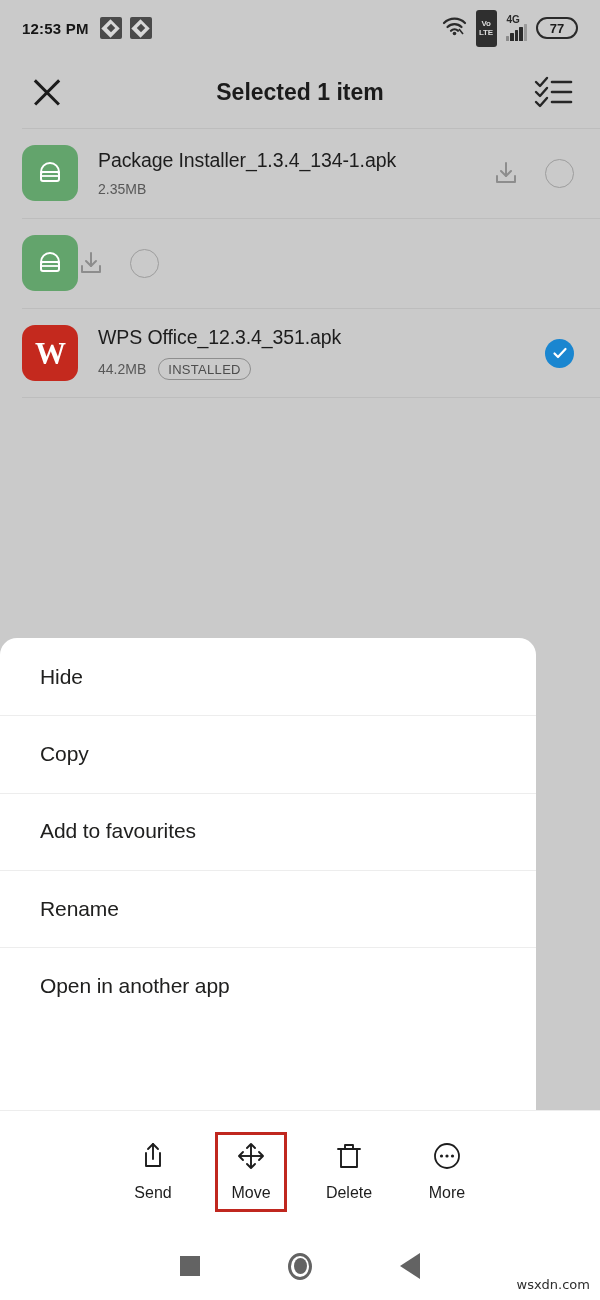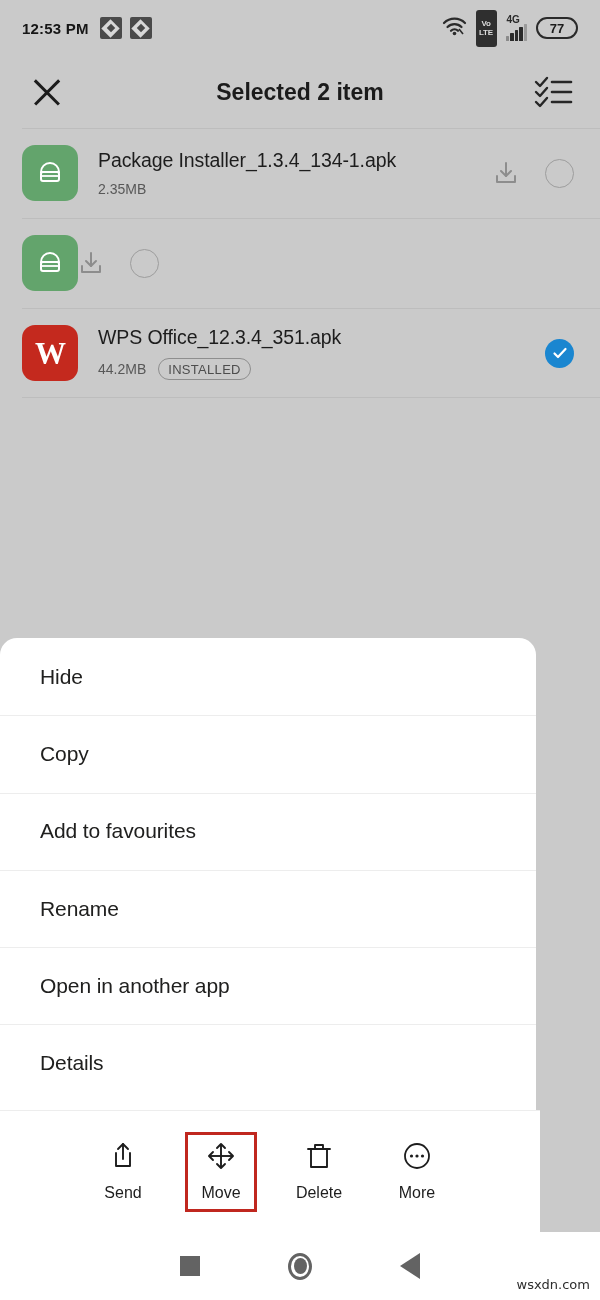--- a/index.html
+++ b/index.html
@@ -168,21 +168,21 @@
     letter-spacing: -.1px;
   }
   .sheet-item + .sheet-item::before {
     content: ""; position: absolute; top: 0; left: 0; right: 0;
     height: 1px; background: #ededed;
   }
 
   
   .actionbar {
     position: absolute; left: 0; top: 1110px;
-    width: 540px; height: 122px;
+    width: 600px; height: 122px;
     background: #fff;
     border-top: 1px solid #ededed;
     display: flex; align-items: center; justify-content: center;
     gap: 26px;
   }
   .action {
     width: 72px; height: 80px;
     display: flex; flex-direction: column;
     align-items: center; justify-content: center;
     gap: 9px; cursor: pointer;
@@ -261,21 +261,21 @@
         <span class="bar b4"></span>
         <span class="bar b5"></span>
       </span>
 
       <span class="battery">77</span>
     </span>
   </div>
 
   <div class="appbar">
     <div class="close-btn"></div>
-    <div class="appbar-title">Selected 2 item</div>
+    <div class="appbar-title">Selected 1 item</div>
     <div class="selectall-btn">
       <svg width="40" height="36" viewBox="0 0 40 36">
         <polyline points="2,8 6,12 13,4" fill="none" stroke="#262626" stroke-width="2.4" stroke-linecap="round" stroke-linejoin="round"></polyline>
         <polyline points="2,18 6,22 13,14" fill="none" stroke="#262626" stroke-width="2.4" stroke-linecap="round" stroke-linejoin="round"></polyline>
         <polyline points="2,28 6,32 13,24" fill="none" stroke="#262626" stroke-width="2.4" stroke-linecap="round" stroke-linejoin="round"></polyline>
         <line x1="18" y1="8" x2="37" y2="8" stroke="#262626" stroke-width="2.6" stroke-linecap="round"></line>
         <line x1="18" y1="18" x2="37" y2="18" stroke="#262626" stroke-width="2.6" stroke-linecap="round"></line>
         <line x1="18" y1="28" x2="37" y2="28" stroke="#262626" stroke-width="2.6" stroke-linecap="round"></line>
       </svg>
     </div>
@@ -349,21 +349,20 @@
       </div>
     </div>
   </div>
 
   <div class="sheet">
     <div class="sheet-item">Hide</div>
     <div class="sheet-item">Copy</div>
     <div class="sheet-item">Add to favourites</div>
     <div class="sheet-item">Rename</div>
     <div class="sheet-item">Open in another app</div>
-    <div class="sheet-item">Details</div>
   </div>
 
   <div class="actionbar">
 
     <div class="action">
       <span>
         <svg width="30" height="30" viewBox="0 0 30 30">
           <polyline points="8,12 8,25 22,25 22,12" fill="none" stroke="#1d1d1d" stroke-width="1.9" stroke-linecap="round" stroke-linejoin="round"></polyline>
           <line x1="15" y1="3" x2="15" y2="18" stroke="#1d1d1d" stroke-width="1.9" stroke-linecap="round"></line>
           <polyline points="10,8 15,3 20,8" fill="none" stroke="#1d1d1d" stroke-width="1.9" stroke-linecap="round" stroke-linejoin="round"></polyline>

